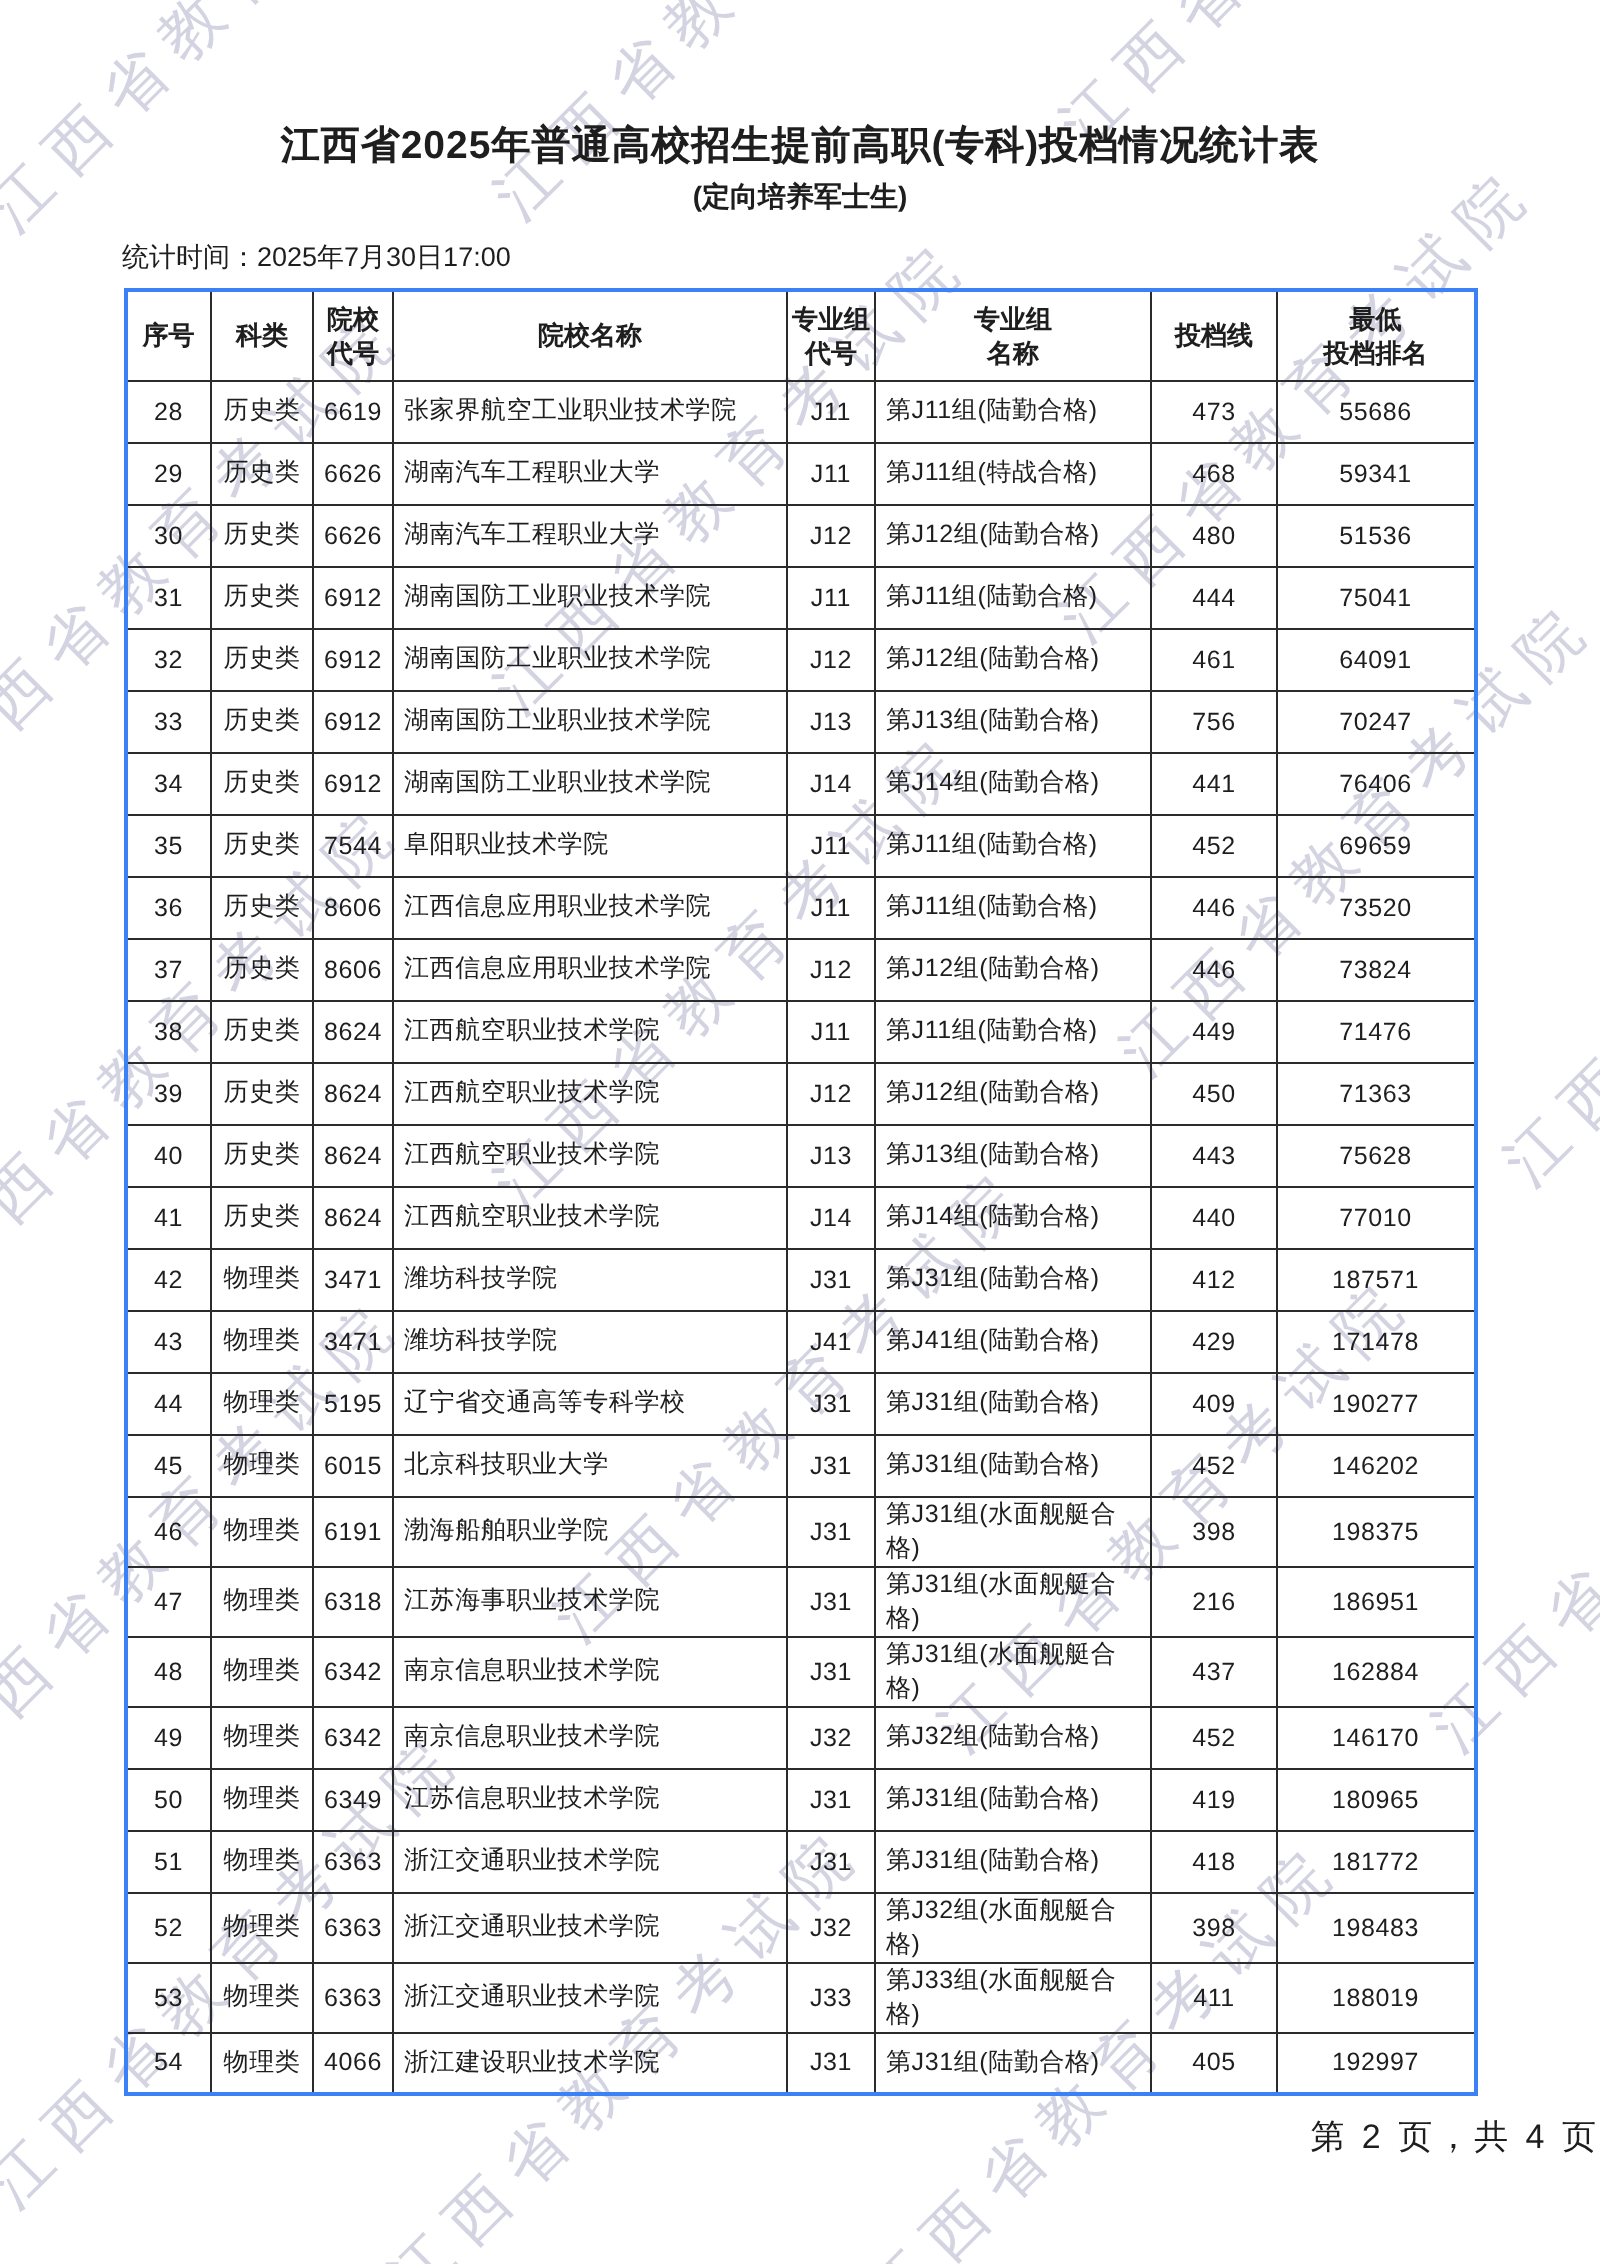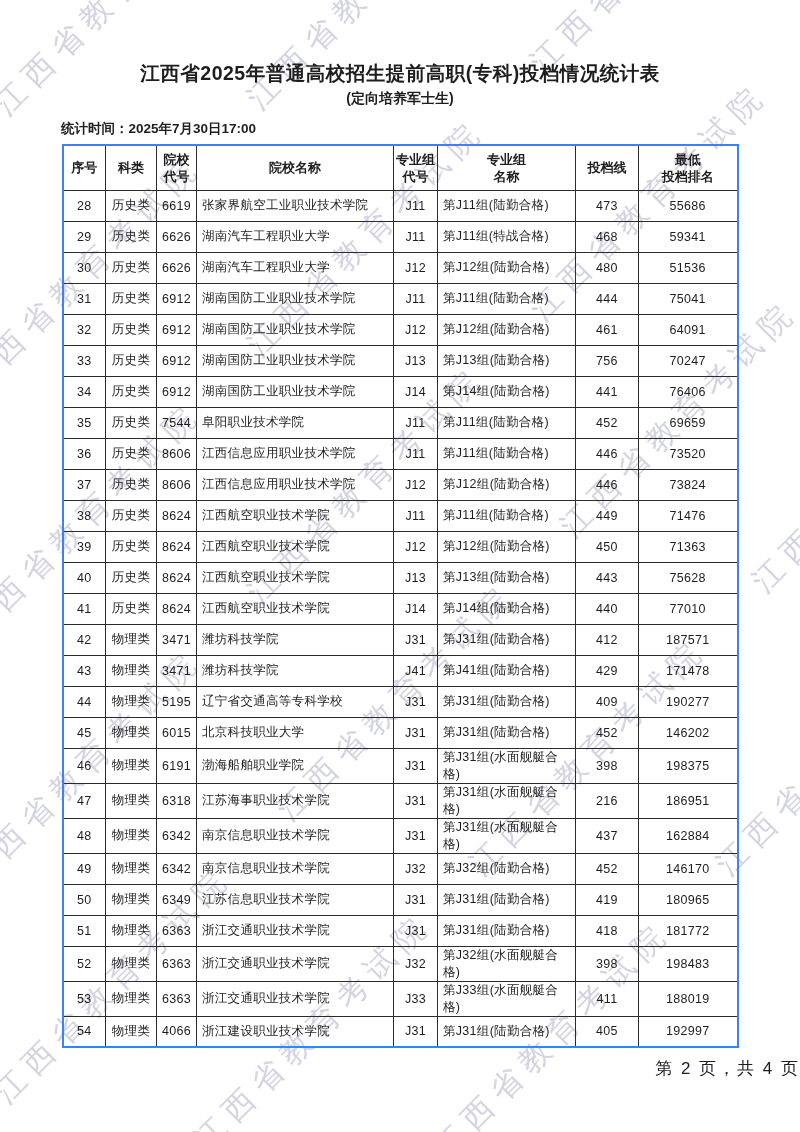--- a/index.html
+++ b/index.html
@@ -45,21 +45,21 @@
   .title-line2 {
     text-align: center;
     font-size: 14px;
     font-weight: bold;
     line-height: 25px;
   }
   .stat-time {
     width: 678px;
     margin: 9px auto 6px auto;
     font-size: 13.5px;
-    font-weight: bold;
+    font-weight: normal;
     text-align: left;
   }
 
   table.adm {
     width: 675px;
     margin: 0 auto;
     border-collapse: collapse;
     table-layout: fixed;
     border: 2px solid #3b82f6;
   }

